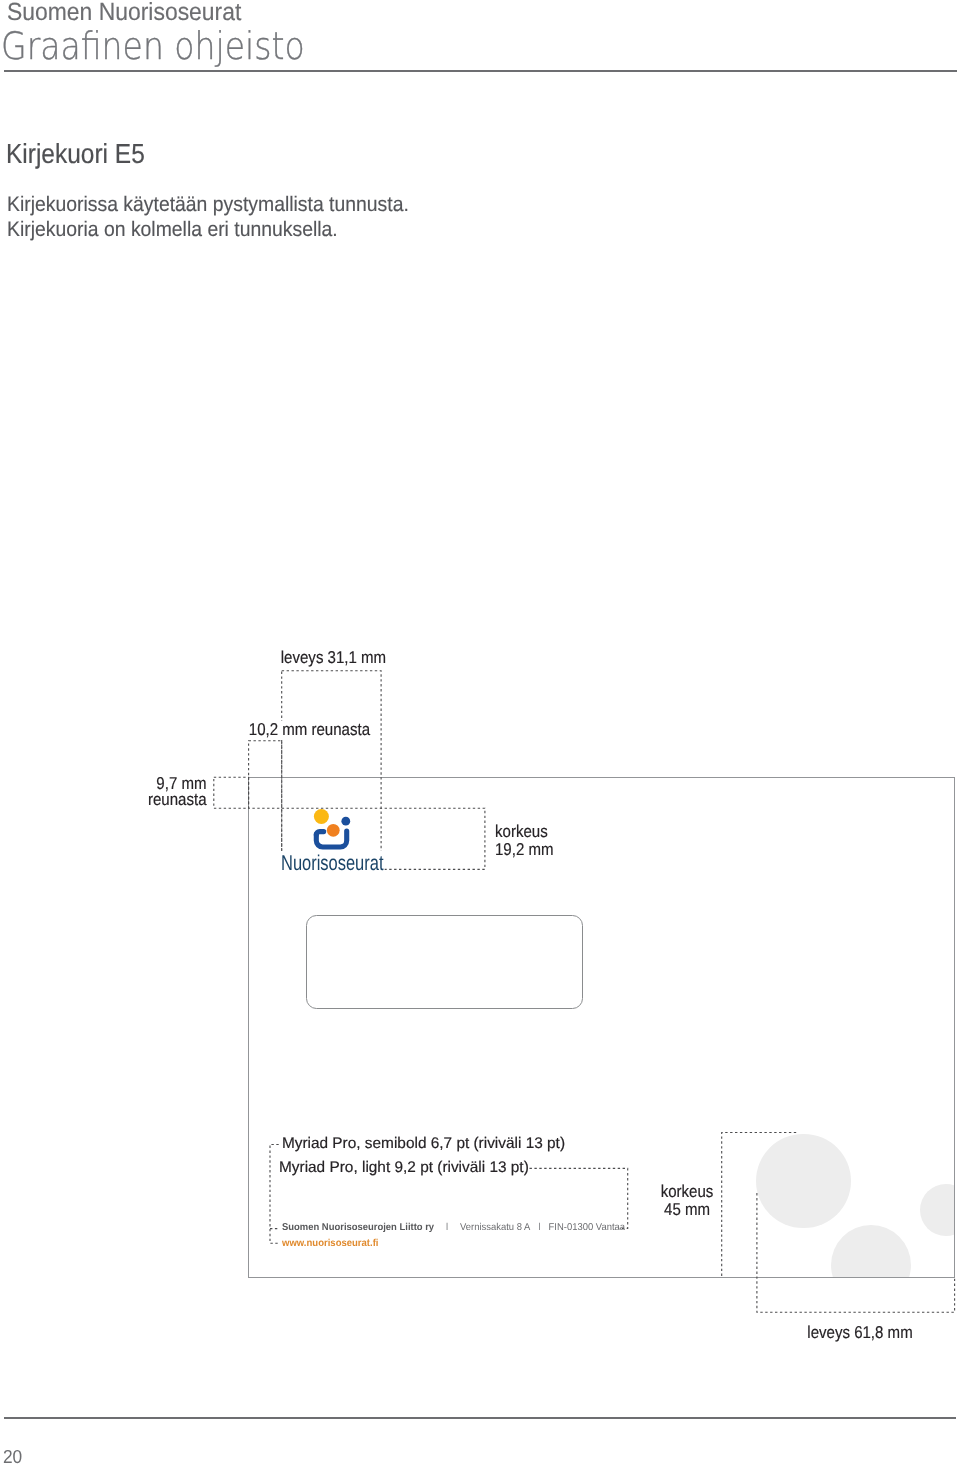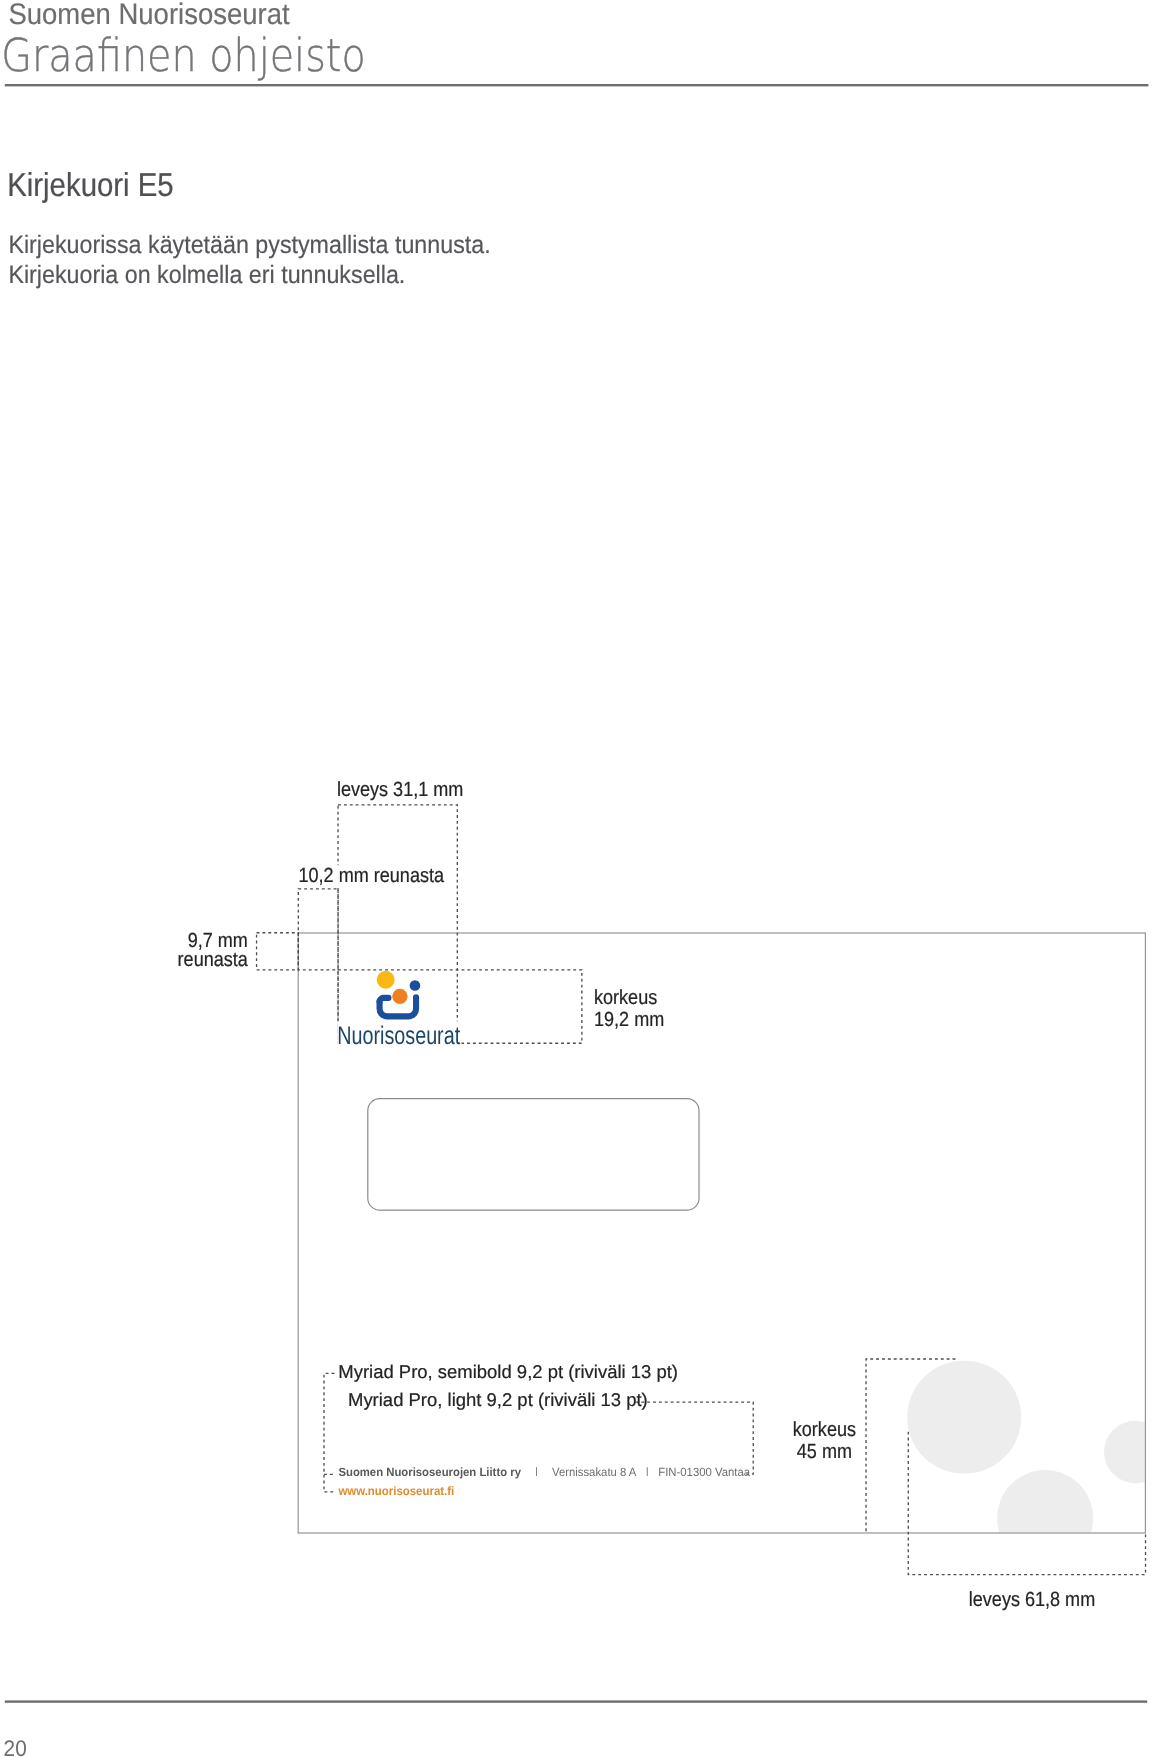--- a/index.html
+++ b/index.html
@@ -48,21 +48,21 @@
   #lab-m102{left:249.2px;top:721.5px;background:#fff;padding:1px 2px 2px 2px;margin:-1px -2px -2px -2px;}
   #lab-m97{right:753.9px;top:775.5px;text-align:right;transform-origin:100% 0;line-height:16.5px;}
   #lab-h192{left:495.3px;top:822.8px;line-height:18.3px;}
   #lab-h45{left:626.5px;top:1183px;text-align:center;width:120px;line-height:18.1px;transform:scaleX(0.88);transform-origin:50% 0;}
   #lab-w618{left:799.5px;top:1324.5px;text-align:center;width:120px;transform:scaleX(0.88);transform-origin:50% 0;}
 
   
   .spec{position:absolute;font-size:15.4px;color:#262326;-webkit-text-stroke:0.18px #262326;white-space:pre;
         transform-origin:0 0;}
   #spec1{left:281.9px;top:1134.5px;transform:scaleX(1.0);}
-  #spec2{left:290px;top:1158.5px;transform:scaleX(1.0);}
+  #spec2{left:279px;top:1158.5px;transform:scaleX(1.0);}
 
   #addrline{left:281.8px;top:1222.3px;font-size:9.95px;white-space:pre;
             transform:scaleX(0.95);transform-origin:0 0;}
   #addr1{font-weight:700;color:#58595b;}
   #addr2,#addr3{color:#6d6e71;}
   .sepbar{color:#808285;padding:0 12.5px 0 12.5px;font-weight:400;}
   .sepbar+span+.sepbar{padding:0 8.5px 0 8.5px;}
   #weburl{left:282.2px;top:1238px;font-size:10.2px;font-weight:700;color:#e08a2e;
           transform:scaleX(0.935);transform-origin:0 0;}
 
@@ -115,21 +115,21 @@
   </div>
   <div class="abs" id="logo-word">Nuorisoseurat</div>
 
   <div class="lab" id="lab-w31">leveys 31,1 mm</div>
   <div class="lab" id="lab-m102">10,2 mm reunasta</div>
   <div class="lab" id="lab-m97"><span>9,7 mm</span><br><span>reunasta</span></div>
   <div class="lab" id="lab-h192"><span>korkeus</span><br><span>19,2 mm</span></div>
   <div class="lab" id="lab-h45"><span>korkeus</span><br><span>45 mm</span></div>
   <div class="lab" id="lab-w618">leveys 61,8 mm</div>
 
-  <div class="spec" id="spec1">Myriad Pro, semibold 9,2 pt (riviväli 13 pt)</div>
+  <div class="spec" id="spec1">Myriad Pro, semibold 6,7 pt (riviväli 13 pt)</div>
   <div class="spec" id="spec2">Myriad Pro, light 9,2 pt (riviväli 13 pt)</div>
 
   <div class="abs" id="ftr-rule"></div>
   <div class="abs" id="pageno">20</div>
 
   <div class="abs" id="addrline"><span id="addr1">Suomen Nuorisoseurojen Liitto ry</span><span class="sepbar">l</span><span id="addr2">Vernissakatu 8 A</span><span class="sepbar">l</span><span id="addr3">FIN-01300 Vantaa</span></div>
   <div class="abs" id="weburl">www.nuorisoseurat.fi</div>
 
 </div>
 

